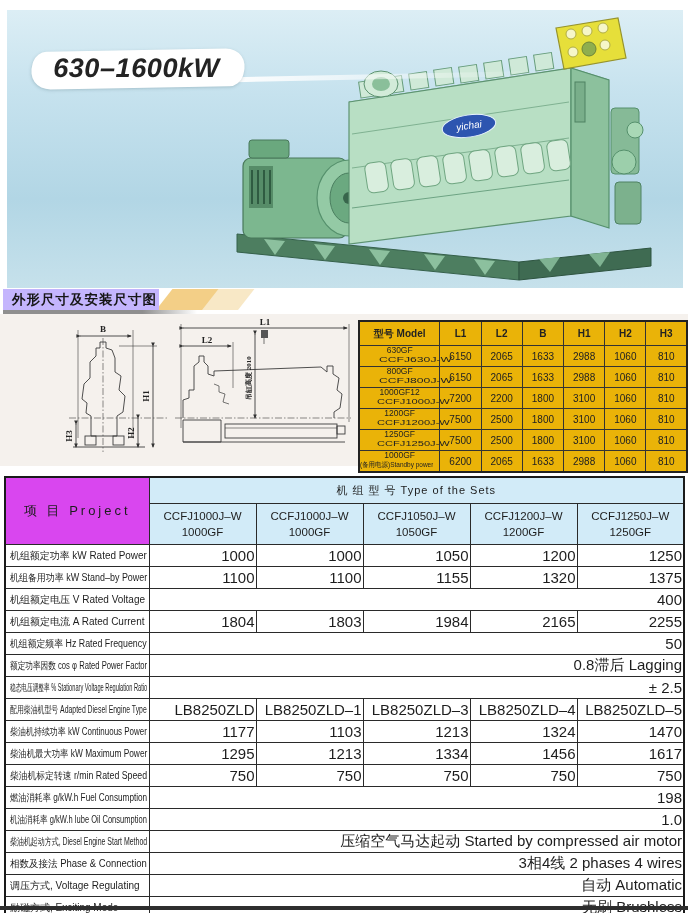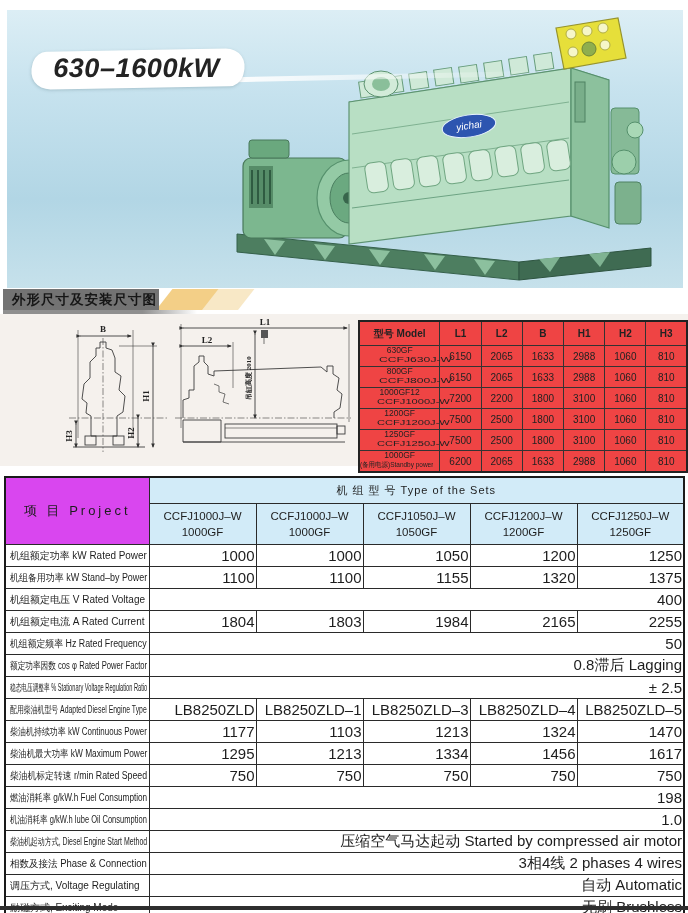--- a/index.html
+++ b/index.html
@@ -25,36 +25,36 @@
   }
   .swoosh-tail{
     position:absolute;left:228px;top:64px;width:310px;height:5px;
     background:linear-gradient(90deg,rgba(255,255,255,.95),rgba(255,255,255,0));
     transform:rotate(-1.2deg);
   }
   .engine-svg{position:absolute;right:14px;top:2px;width:450px;height:274px;}
   
   .banner{position:absolute;left:0;top:289px;width:688px;height:27px;}
   .banner-main{
-    position:absolute;left:3px;top:0;width:156px;height:21px;background:#737373;
+    position:absolute;left:3px;top:0;width:156px;height:21px;background:#c4b5fd;
     color:#161616;font-weight:bold;font-size:13.5px;line-height:21px;
     padding-left:9px;box-sizing:border-box;letter-spacing:1px;white-space:nowrap;z-index:2;
   }
   .banner-d1{position:absolute;left:156px;top:0;width:46px;height:21px;background:#f3cf87;transform:skewX(-38deg);transform-origin:bottom left;z-index:1;}
   .banner-d2{position:absolute;left:192px;top:0;width:46px;height:21px;background:#f8e8c6;transform:skewX(-38deg);transform-origin:bottom left;z-index:0;}
   .banner-shadow{position:absolute;left:3px;top:21px;width:194px;height:4px;background:linear-gradient(90deg,#8f8f8f 72%,rgba(143,143,143,0));z-index:2;}
   
   .drawing-section{position:absolute;left:0;top:314px;width:688px;height:152px;background:#f5f1ed;}
   .drawing-svg{position:absolute;left:33px;top:2px;width:322px;height:148px;}
   .dim{font-family:"Liberation Serif",serif;font-weight:bold;font-size:9px;fill:#222;}
   .dim-small{font-family:"Liberation Serif",serif;font-weight:bold;font-size:7px;fill:#222;}
   
   .dim-table{
     position:absolute;left:358px;top:6px;border-collapse:collapse;table-layout:fixed;
-    background:#ef4444;border:2px solid #222;
+    background:#eab308;border:2px solid #222;
   }
   .dim-table th,.dim-table td{border:1px solid #333;text-align:center;padding:0;vertical-align:middle;}
   .dim-table th{height:23px;font-size:10px;font-weight:bold;color:#222;}
   .dim-table td{height:18px;font-size:10px;color:#222;}
   .dim-model-col{width:70px;}
   .dim-num-col{width:42px;}
   .dim-model-main{font-size:8.5px;line-height:9px;}
   .dim-model-sub{font-size:7px;line-height:8px;white-space:nowrap;overflow:hidden;}
   
   .spec-table{

